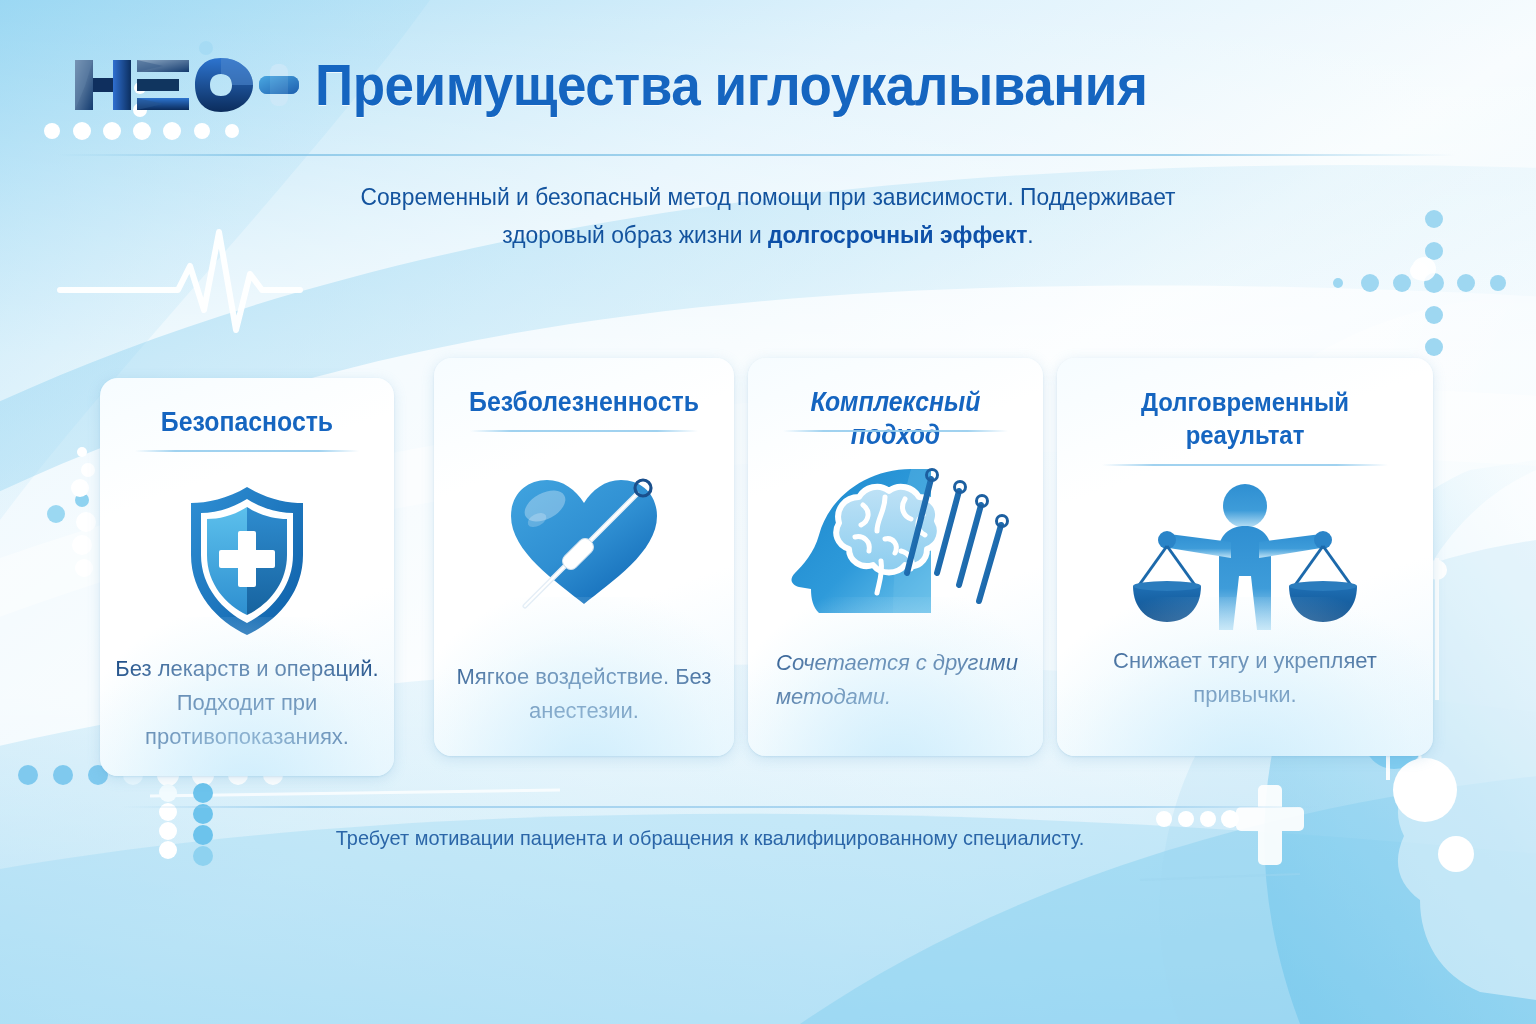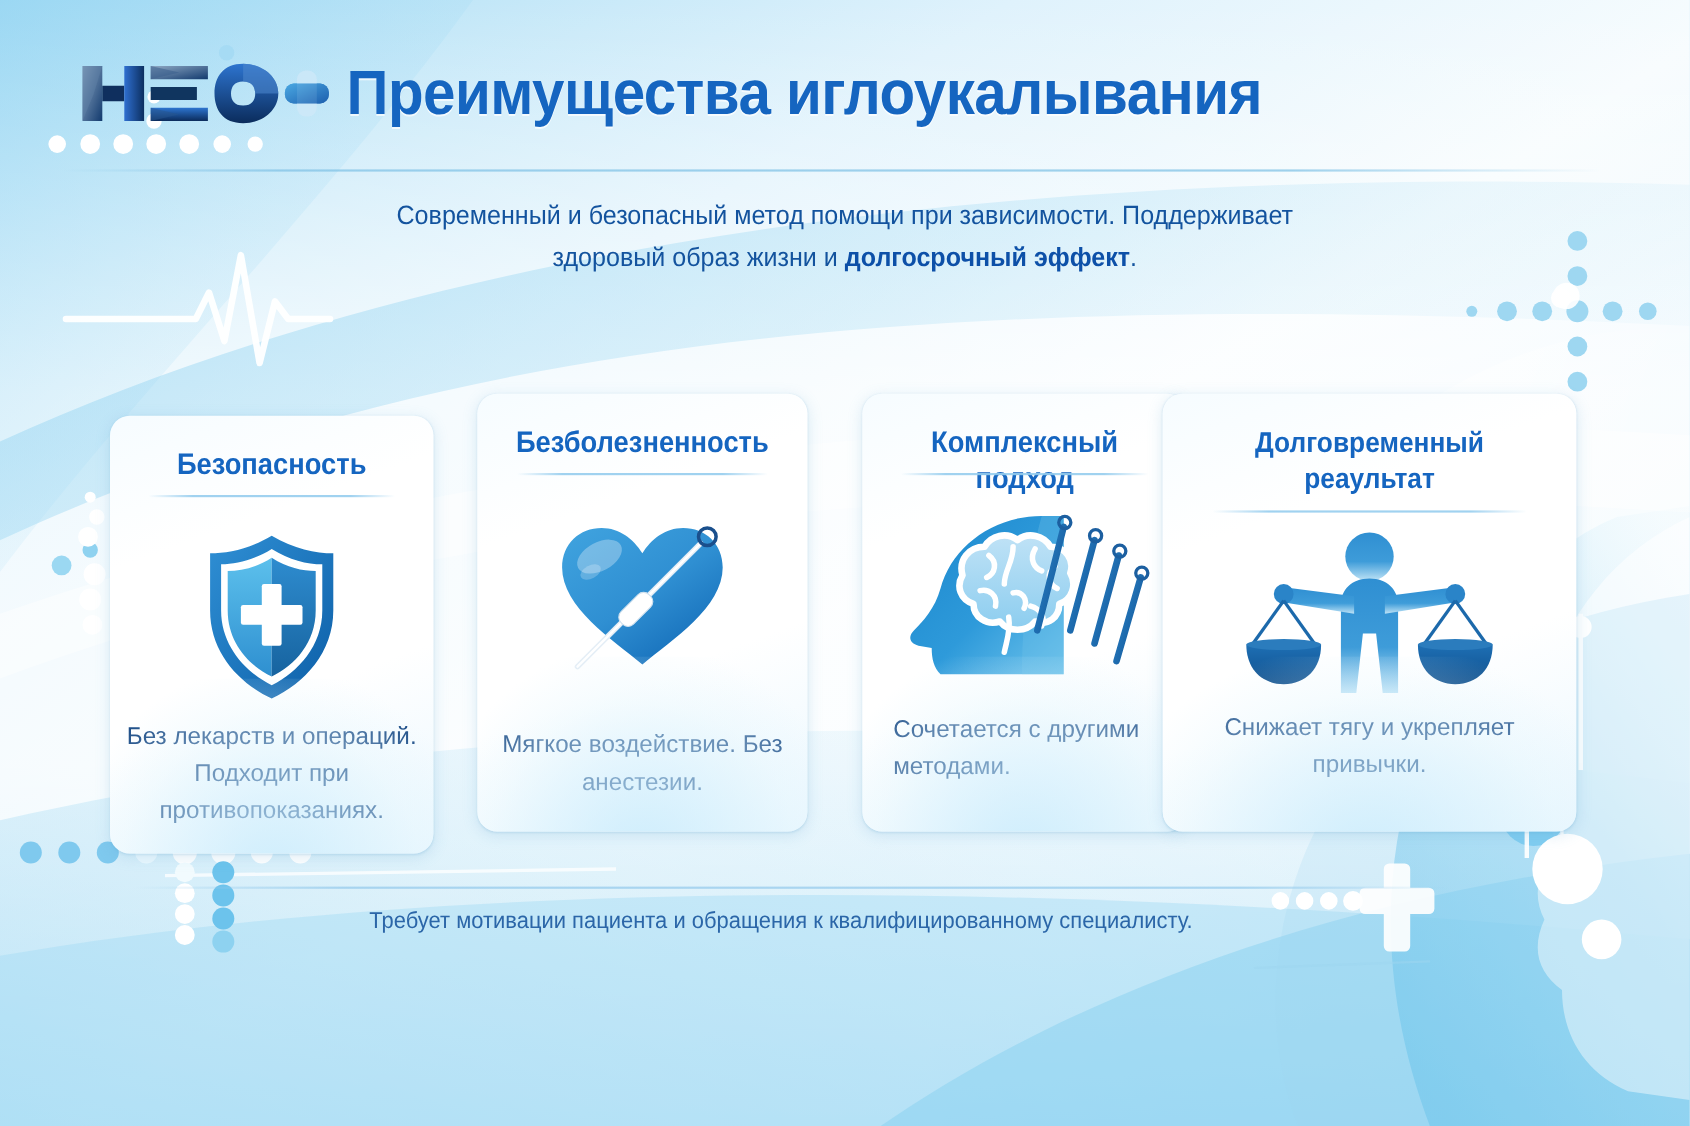--- a/index.html
+++ b/index.html
@@ -68,21 +68,21 @@
     overflow:hidden;
   }
   .card::after {
     content:"";
     position:absolute; left:-10%; bottom:-6%; width:120%; height:46%;
     background:radial-gradient(ellipse at 50% 100%, rgba(200,235,252,.85) 0%, rgba(225,245,253,.35) 55%, rgba(255,255,255,0) 76%);
     pointer-events:none;
   }
   .card-1 { left:100px;  width:294px;margin-top:20px; }
   .card-2 { left:434px;  width:300px; }
-  .card-3 { left:784px;  width:295px; }
+  .card-3 { left:748px;  width:295px;font-style:italic; }
   .card-4 { left:1057px; width:376px; }
 
   .card-title {
     position:absolute; left:0; right:0; top:28px;
     text-align:center;
     font-size:27px; font-weight:bold;
     color:#1565c0;
     line-height:33px;
     transform:scaleX(0.92);
     padding:0 8px;

